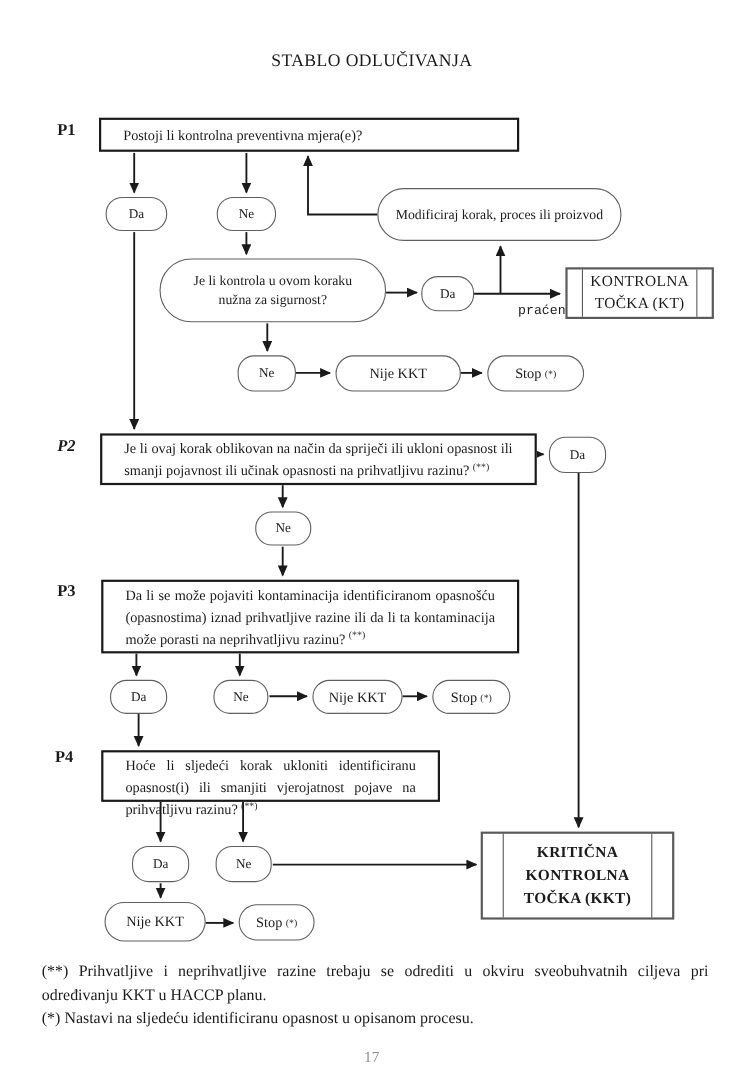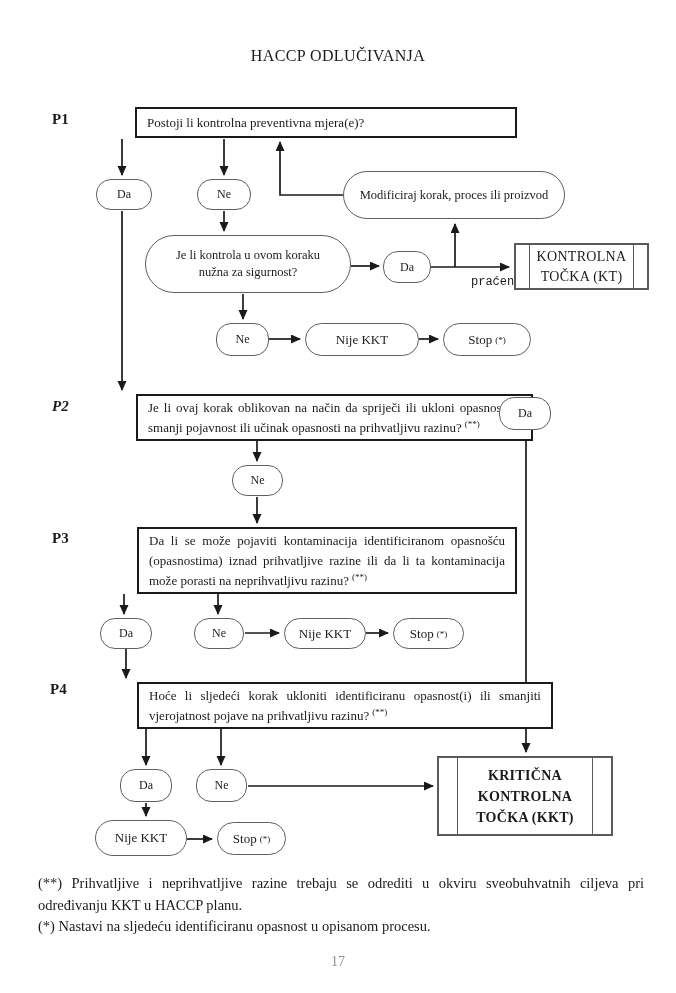--- a/index.html
+++ b/index.html
@@ -48,22 +48,21 @@
     font-size: 15px;
     z-index: 2;
   }
   .qbox {
     position: absolute;
     border: 2px solid var(--box-border);
     background: var(--paper);
     font-size: 13px;
     line-height: 20px;
     z-index: 2;
-    padding: 0 10px;
-    margin-left: 45px;
+    padding: 0 20px;
   }
   .qbox.single { display: flex; align-items: center; }
   .qbox.multi { text-align: justify; padding-top: 2px; }
   .node {
     position: absolute;
     border: 1.5px solid var(--node-border);
     border-radius: 15px;
     background: var(--paper);
     display: flex;
     align-items: center;
@@ -137,21 +136,21 @@
     font-size: 14px;
     color: var(--page-number);
     z-index: 2;
   }
 </style>
 </head>
 <body>
 
 <div class="page">
 
-  <div class="title">HACCP ODLUČIVANJA</div>
+  <div class="title">STABLO ODLUČIVANJA</div>
 
   <svg class="connectors" width="676" height="993" viewBox="0 0 676 993" aria-hidden="true">
     <defs>
       <marker id="ah" markerUnits="userSpaceOnUse" markerWidth="11" markerHeight="10" refX="9" refY="4.5" orient="auto">
         <path class="ah-fill" d="M0,0 L10,4.5 L0,9 Z"></path>
       </marker>
     </defs>
 
     <path class="c" marker-end="url(#ah)" d="M122,139 V175"></path>
     <path class="c" marker-end="url(#ah)" d="M224,139 V175"></path>
@@ -240,21 +239,21 @@
   </div>
   <div class="node" style="left:100px; top:618px; width:52px; height:31px;">Da</div>
   <div class="node" style="left:194px; top:618px; width:50px; height:31px;">Ne</div>
   <div class="stadium" style="left:284px; top:618px; width:82px; height:31px;">Nije KKT</div>
   <div class="stadium" style="left:393px; top:618px; width:71px; height:31px;">
     <span>Stop</span>
       <sup class="fnmark">(*)</sup>
   </div>
 
   <div class="plabel" style="left:50px; top:681px;">P4</div>
-  <div class="qbox multi" style="left:92px; top:682px; width:416px; height:47px;">
+  <div class="qbox multi" style="left:92px; top:682px; width:308px; height:47px;">
     <span>Hoće li sljedeći korak ukloniti identificiranu opasnost(i) ili smanjiti vjerojatnost pojave na prihvatljivu razinu?</span><sup class="fnmark">(**)</sup>
   </div>
   <div class="node" style="left:120px; top:769px; width:52px; height:33px;">Da</div>
   <div class="node" style="left:196px; top:769px; width:51px; height:33px;">Ne</div>
   <div class="stadium" style="left:95px; top:820px; width:92px; height:36px;">Nije KKT</div>
   <div class="stadium" style="left:217px; top:822px; width:69px; height:33px;">
     <span>Stop</span>
       <sup class="fnmark">(*)</sup>
   </div>
 

